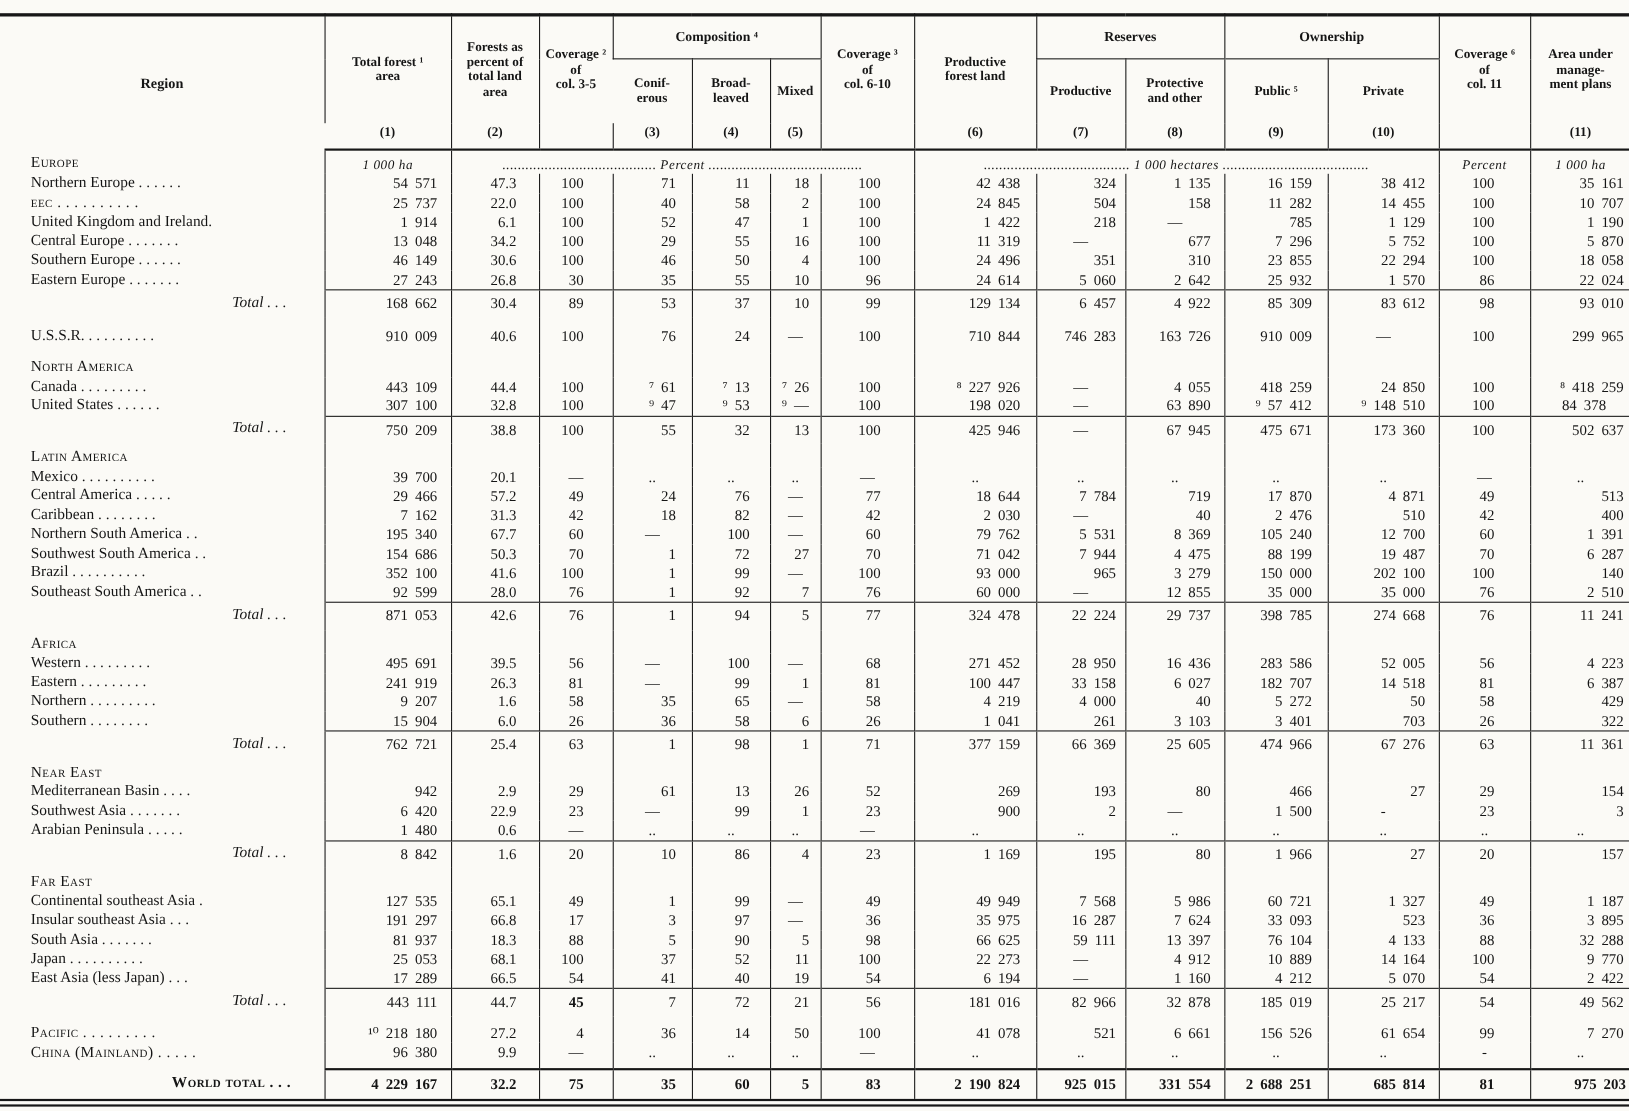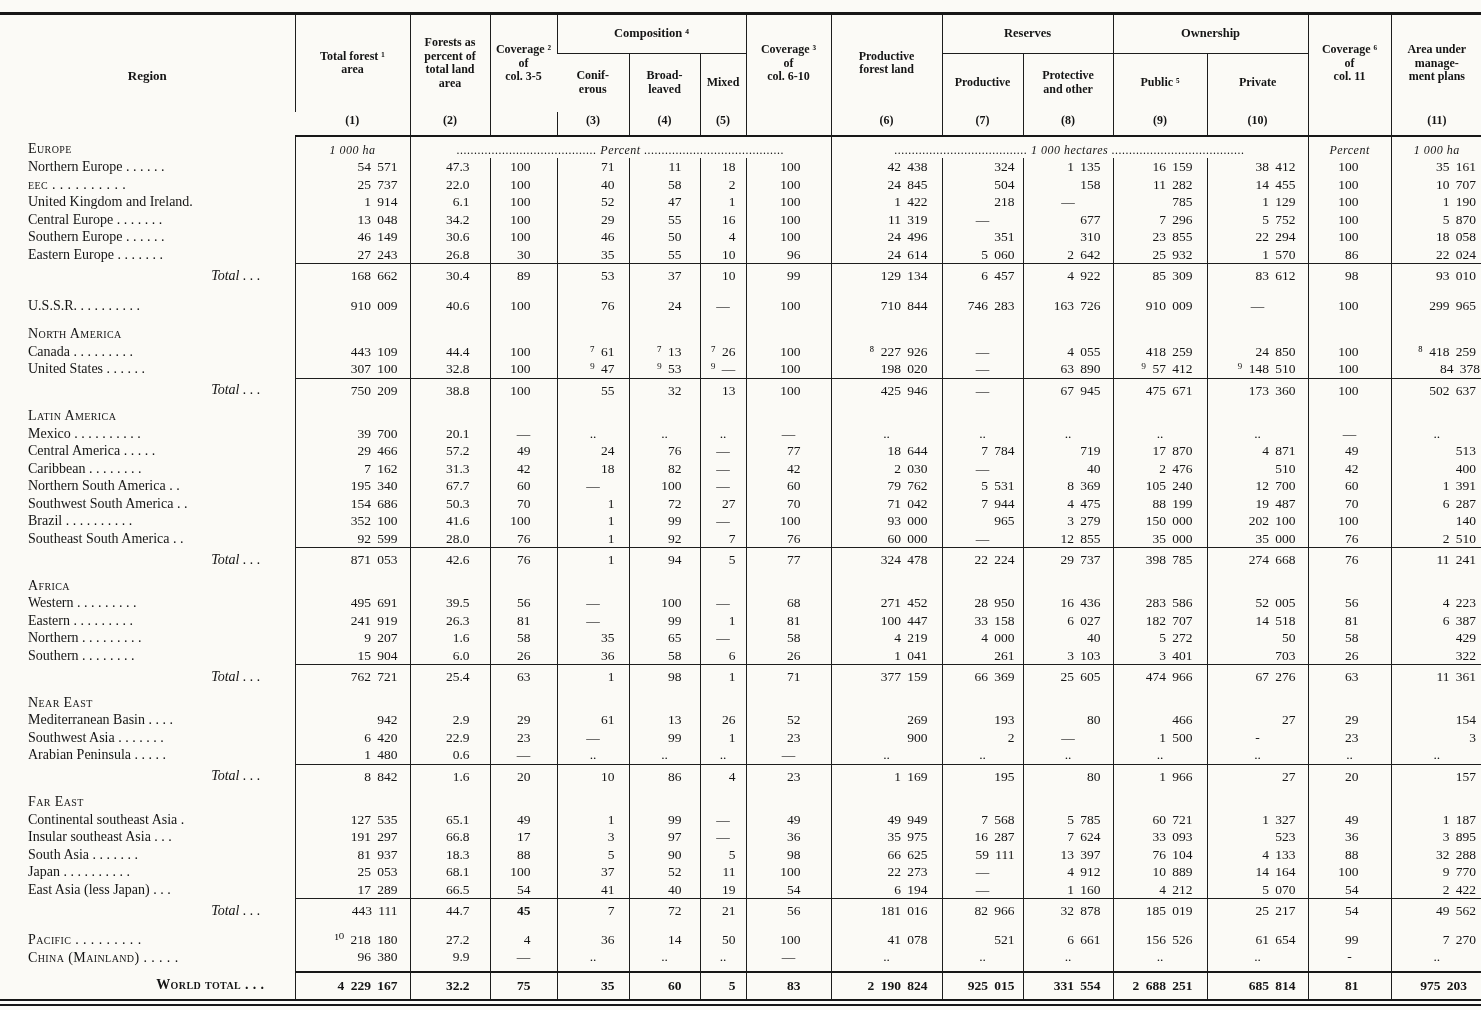--- a/index.html
+++ b/index.html
@@ -311,21 +311,21 @@
             <td class="v" style="padding-right: 14px;">⁹ 47</td>
             <td class="v" style="padding-right: 18px;">⁹ 53</td>
             <td class="v sym">⁹ —</td>
             <td class="v" style="padding-right: 30px;">100</td>
             <td class="v" style="padding-right: 14px;">198 020</td>
             <td class="v sym">—</td>
             <td class="v" style="padding-right: 12px;">63 890</td>
             <td class="v" style="padding-right: 14px;">⁹ 57 412</td>
             <td class="v" style="padding-right: 12px;">⁹ 148 510</td>
             <td class="v" style="padding-right: 32px;">100</td>
-            <td class="v" style="padding-right: 2px; margin-left: 20px;">84 378</td>
+            <td class="v" style="padding-right: 22px; margin-left: 20px;">84 378</td>
           </tr>
           <tr class="total">
             <td class="region tlabel">Total  .  .  .</td>
             <td class="v" style="padding-right: 12px;">750 209</td>
             <td class="v" style="padding-right: 20px;">38.8</td>
             <td class="v" style="padding-right: 26px;">100</td>
             <td class="v" style="padding-right: 14px;">55</td>
             <td class="v" style="padding-right: 18px;">32</td>
             <td class="v" style="padding-right: 10px;">13</td>
             <td class="v" style="padding-right: 30px;">100</td>
@@ -698,21 +698,21 @@
             <td class="region">Continental southeast Asia   .</td>
             <td class="v" style="padding-right: 12px;">127 535</td>
             <td class="v" style="padding-right: 20px;">65.1</td>
             <td class="v" style="padding-right: 26px;">49</td>
             <td class="v" style="padding-right: 14px;">1</td>
             <td class="v" style="padding-right: 18px;">99</td>
             <td class="v sym">—</td>
             <td class="v" style="padding-right: 30px;">49</td>
             <td class="v" style="padding-right: 14px;">49 949</td>
             <td class="v" style="padding-right: 8px;">7 568</td>
-            <td class="v" style="padding-right: 12px;">5 785</td>
+            <td class="v" style="padding-right: 12px;">5 986</td>
             <td class="v" style="padding-right: 14px;">60 721</td>
             <td class="v" style="padding-right: 12px;">1 327</td>
             <td class="v" style="padding-right: 32px;">49</td>
             <td class="v" style="padding-right: 6px;">1 187</td>
           </tr>
           <tr class="data">
             <td class="region">Insular southeast Asia   .  .  .</td>
             <td class="v" style="padding-right: 12px;">191 297</td>
             <td class="v" style="padding-right: 20px;">66.8</td>
             <td class="v" style="padding-right: 26px;">17</td>
@@ -838,20 +838,20 @@
             <td class="v" style="padding-right: 14px;">35</td>
             <td class="v" style="padding-right: 18px;">60</td>
             <td class="v" style="padding-right: 10px;">5</td>
             <td class="v" style="padding-right: 30px;">83</td>
             <td class="v" style="padding-right: 14px;">2 190 824</td>
             <td class="v" style="padding-right: 8px;">925 015</td>
             <td class="v" style="padding-right: 12px;">331 554</td>
             <td class="v" style="padding-right: 14px;">2 688 251</td>
             <td class="v" style="padding-right: 12px;">685 814</td>
             <td class="v" style="padding-right: 32px;">81</td>
-            <td class="v" style="padding-right: 15px;">975 203</td>
+            <td class="v" style="padding-right: 4px;">975 203</td>
           </tr>
         </tbody>
     </table>
     <div class="rule-a"></div>
     <div class="rule-b"></div>
   </div>
 </div>
 
 </body></html>

